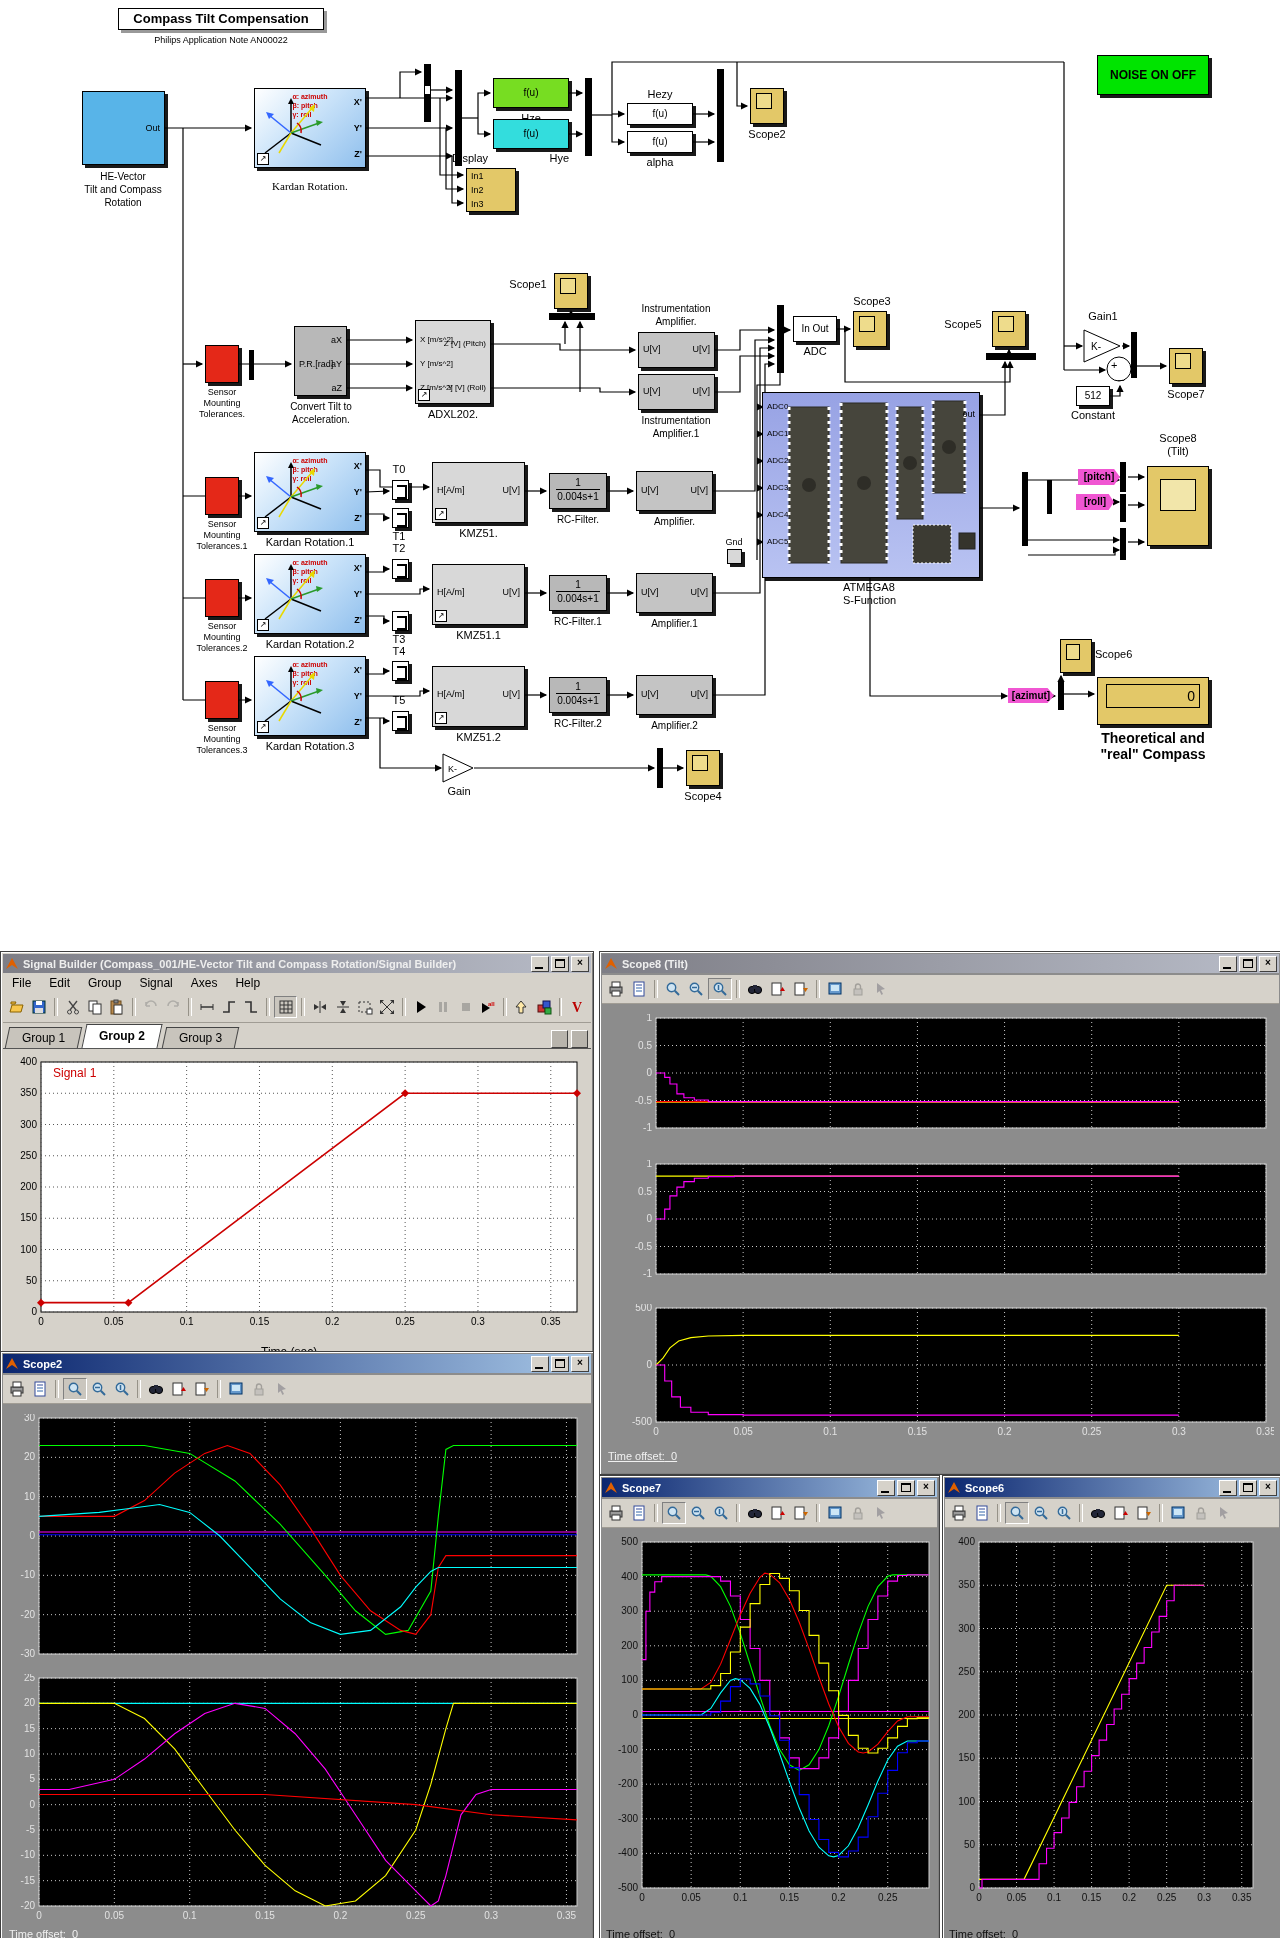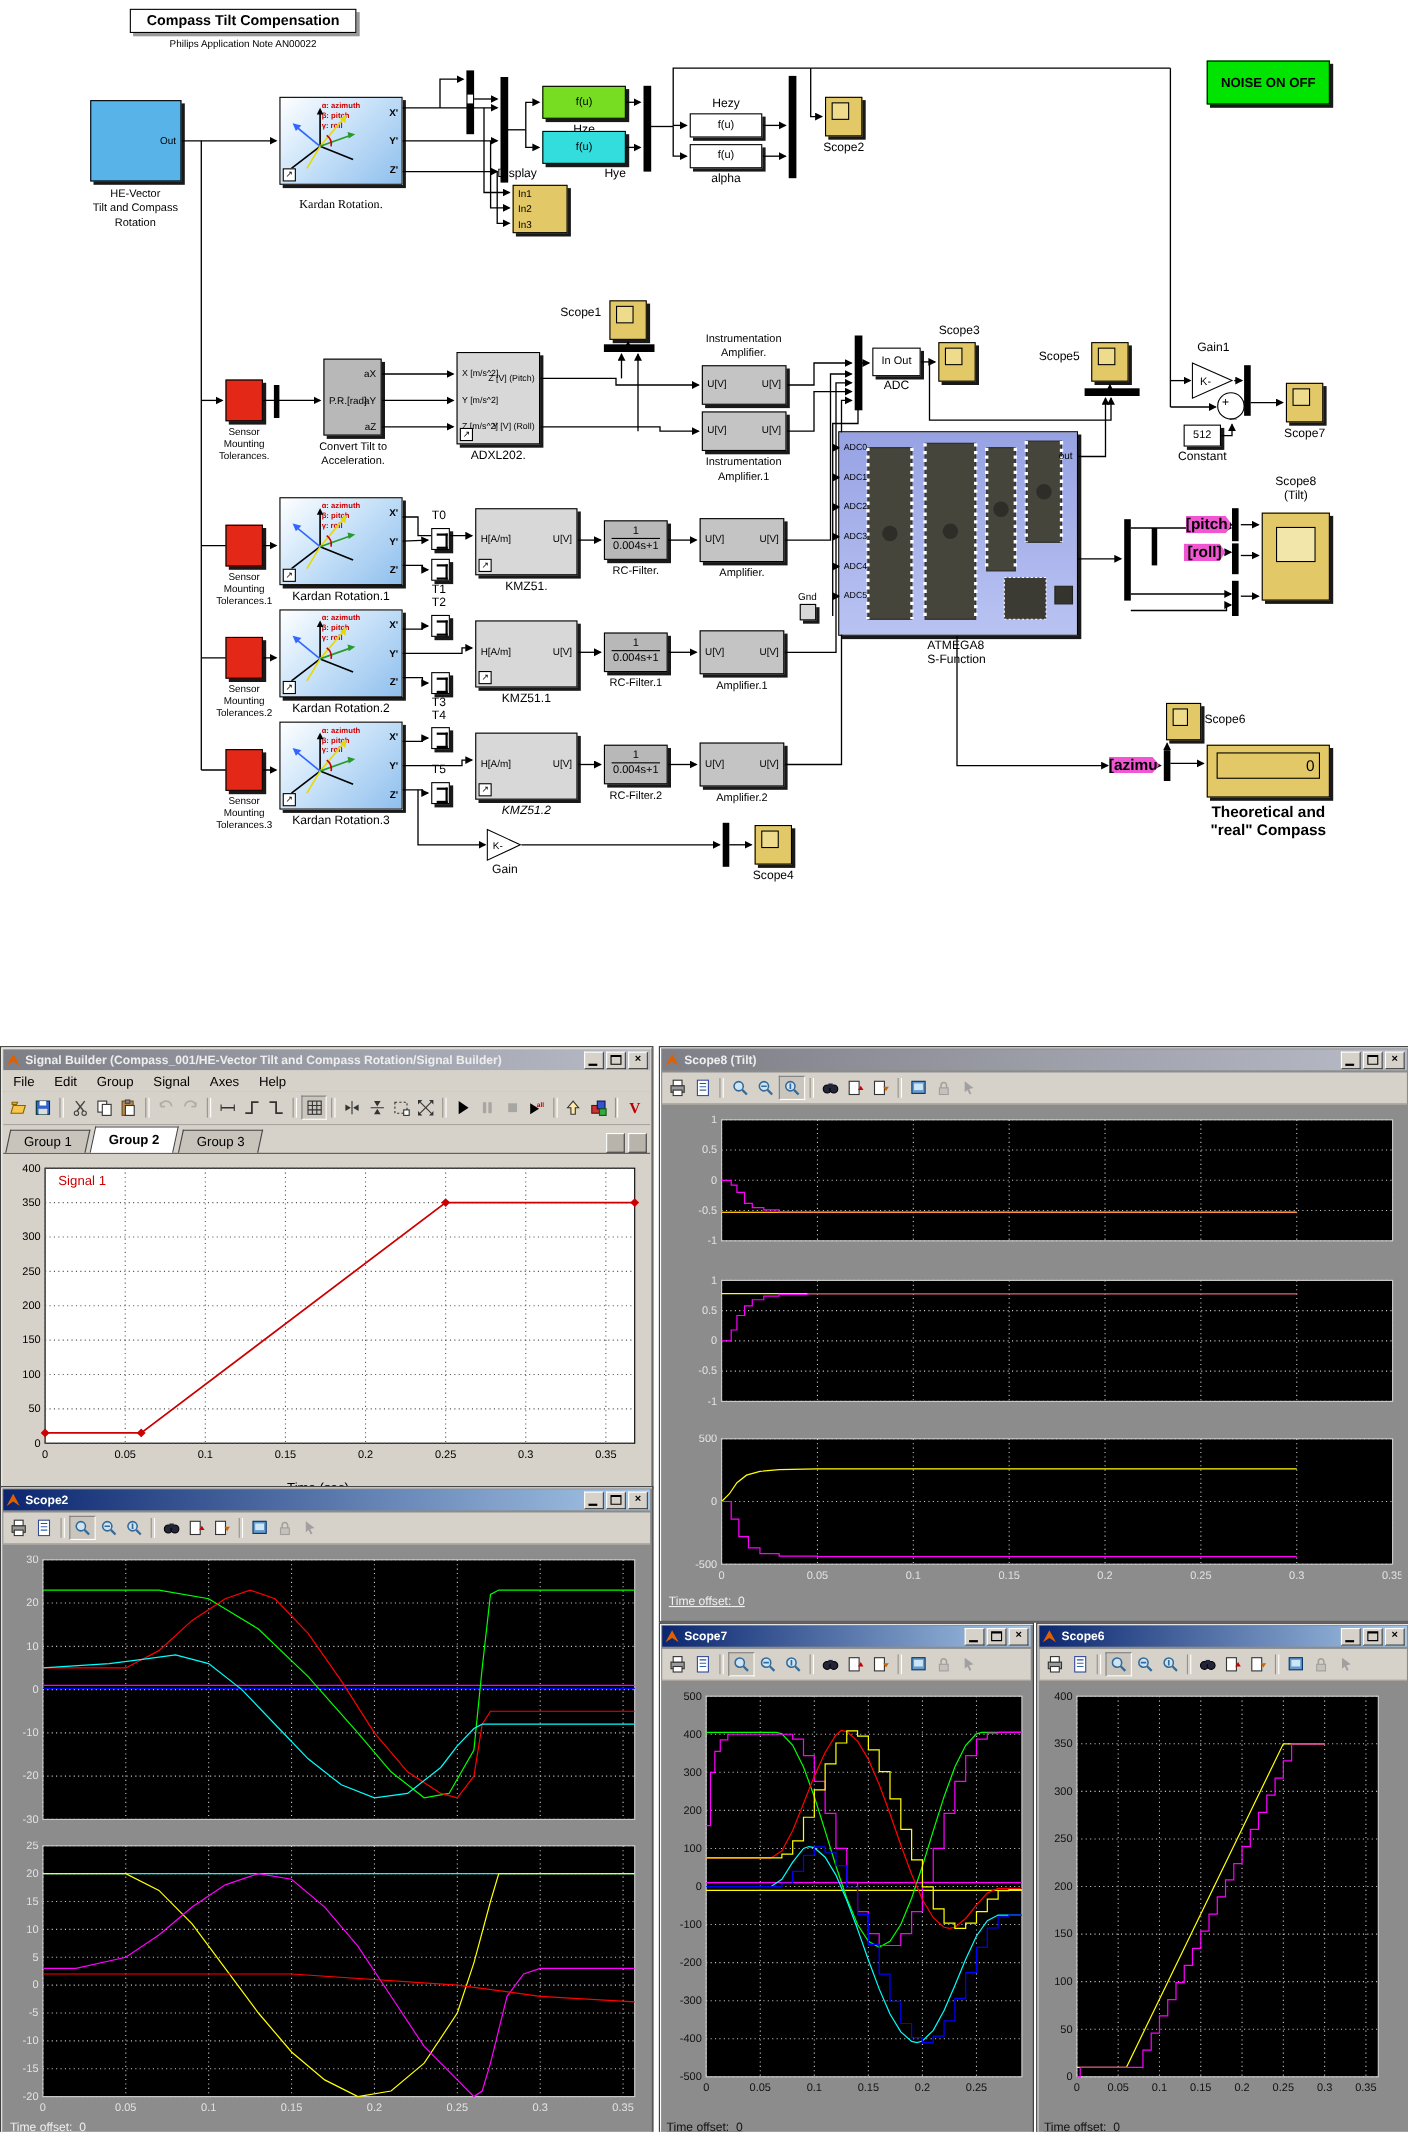--- a/index.html
+++ b/index.html
@@ -9,21 +9,21 @@
   #diagram{position:absolute;left:0;top:0;width:1280px;height:951px;background:#fff;}
   #wires{position:absolute;left:0;top:0;}
   .blk{position:absolute;border:1px solid #000;box-shadow:3px 3px 0 rgba(0,0,0,.9);
        font-size:10px;box-sizing:border-box;background:#c8c8c8;}
   .cap{position:absolute;font-size:11px;text-align:center;line-height:13px;white-space:nowrap;}
   .mux{position:absolute;background:#000;}
   .hbar{position:absolute;background:#000;}
   .scopeblk{background:#e3c868;}
   .scopeblk .scr{position:absolute;left:5px;top:4px;right:11px;height:14px;
                  border:1px solid #000;background:#eedc8c;}
-  .tag{position:absolute;background:#f056d2;color:#000;font-size:14px;font-weight:bold;
+  .tag{position:absolute;background:#f056d2;color:#000;font-size:10px;font-weight:bold;
        text-align:center;line-height:15px;
        clip-path:polygon(0 0,86% 0,100% 50%,86% 100%,0 100%);}
   .portl{position:absolute;left:4px;font-size:9px;}
   .portr{position:absolute;right:4px;font-size:9px;text-align:right;}
   .kardan{background:linear-gradient(135deg,#ffffff 0%,#cfe6fa 40%,#8fbfed 100%);}
   .kardan .leg{position:absolute;left:34%;top:3px;color:#cc0000;font-size:7px;font-weight:bold;line-height:9px;}
   .kardan .px{position:absolute;right:3px;font-size:9px;font-weight:bold;}
   .mask-badge{position:absolute;left:2px;bottom:2px;width:10px;height:10px;background:#fff;
               border:1px solid #000;font-size:8px;line-height:10px;text-align:center;}
   .mask-badge::after{content:"\2197";}
@@ -521,21 +521,21 @@
   <span class="portl" style="top:22px;">H[A/m]</span>
       <span class="portr" style="top:22px;">U[V]</span>
   <span class="mask-badge"></span>
     </div>
 <div class="cap" style="left:432px;top:629px;width:93px;">KMZ51.1</div>
 <div class="blk" style="left:432px;top:666px;width:93px;height:61px;background:#d8d8d8;">
   <span class="portl" style="top:22px;">H[A/m]</span>
       <span class="portr" style="top:22px;">U[V]</span>
   <span class="mask-badge"></span>
     </div>
-<div class="cap" style="left:432px;top:731px;width:93px;font-style:italic;">KMZ51.2</div>
+<div class="cap" style="left:432px;top:731px;width:93px;">KMZ51.2</div>
 
 <div class="blk" style="left:549px;top:473px;width:58px;height:36px;background:#b8b8b8;">
   <span class="fraction"><span>1</span><span class="bar"></span><span>0.004s+1</span></span>
     </div>
 <div class="cap" style="left:545px;top:513px;width:66px;font-size:10px;">RC-Filter.</div>
 <div class="blk" style="left:549px;top:575px;width:58px;height:36px;background:#b8b8b8;">
   <span class="fraction"><span>1</span><span class="bar"></span><span>0.004s+1</span></span>
     </div>
 <div class="cap" style="left:545px;top:615px;width:66px;font-size:10px;">RC-Filter.1</div>
 <div class="blk" style="left:549px;top:677px;width:58px;height:36px;background:#b8b8b8;">

